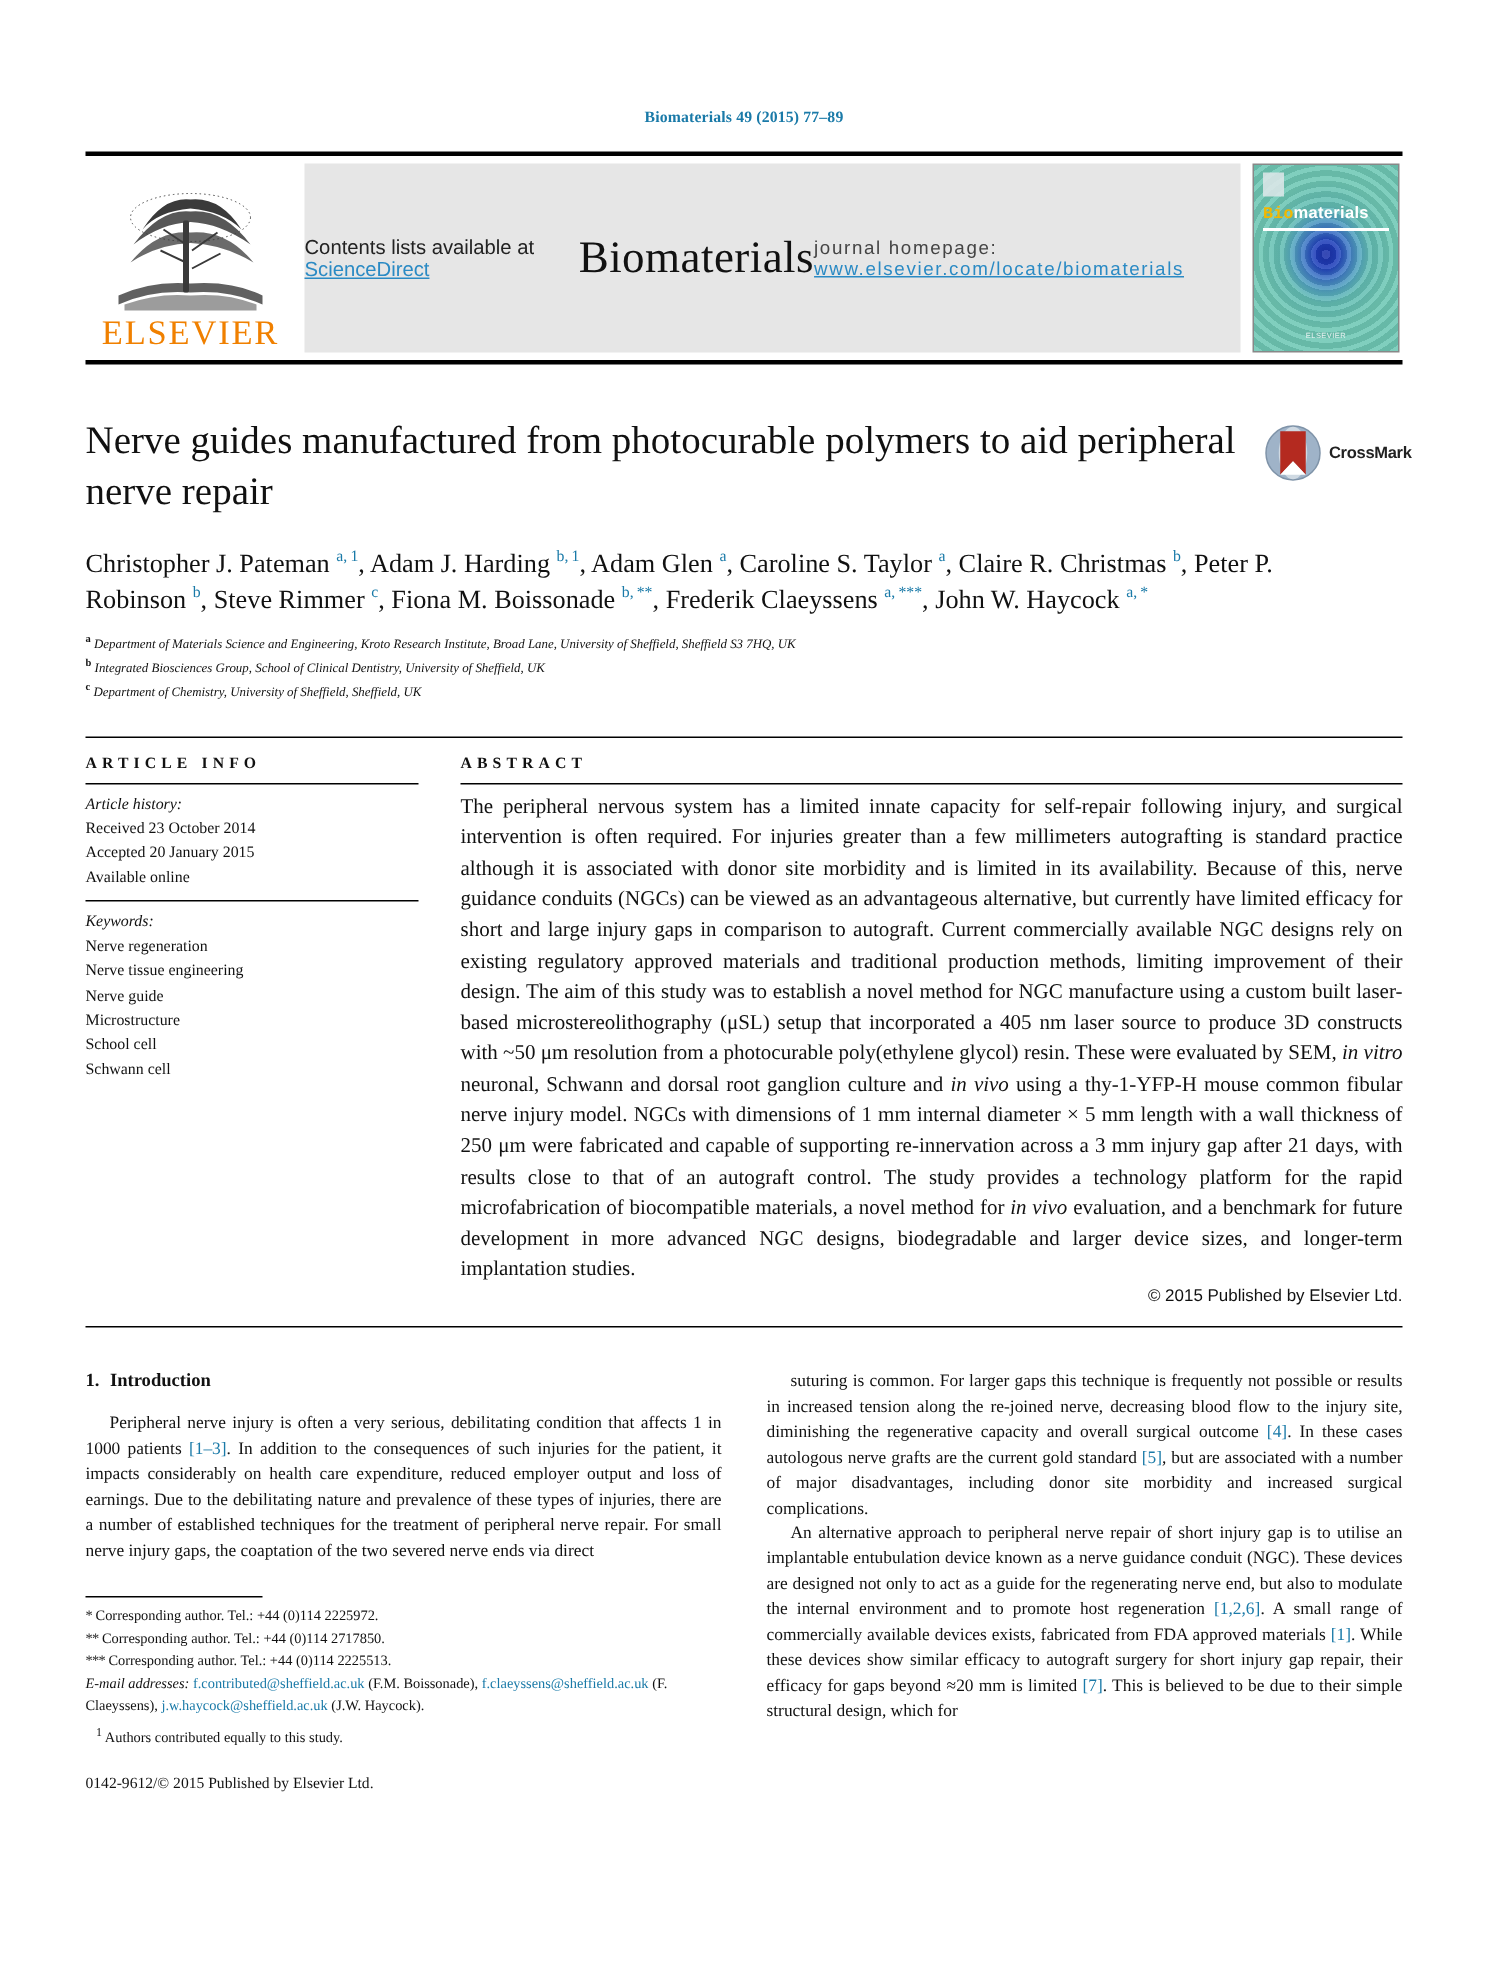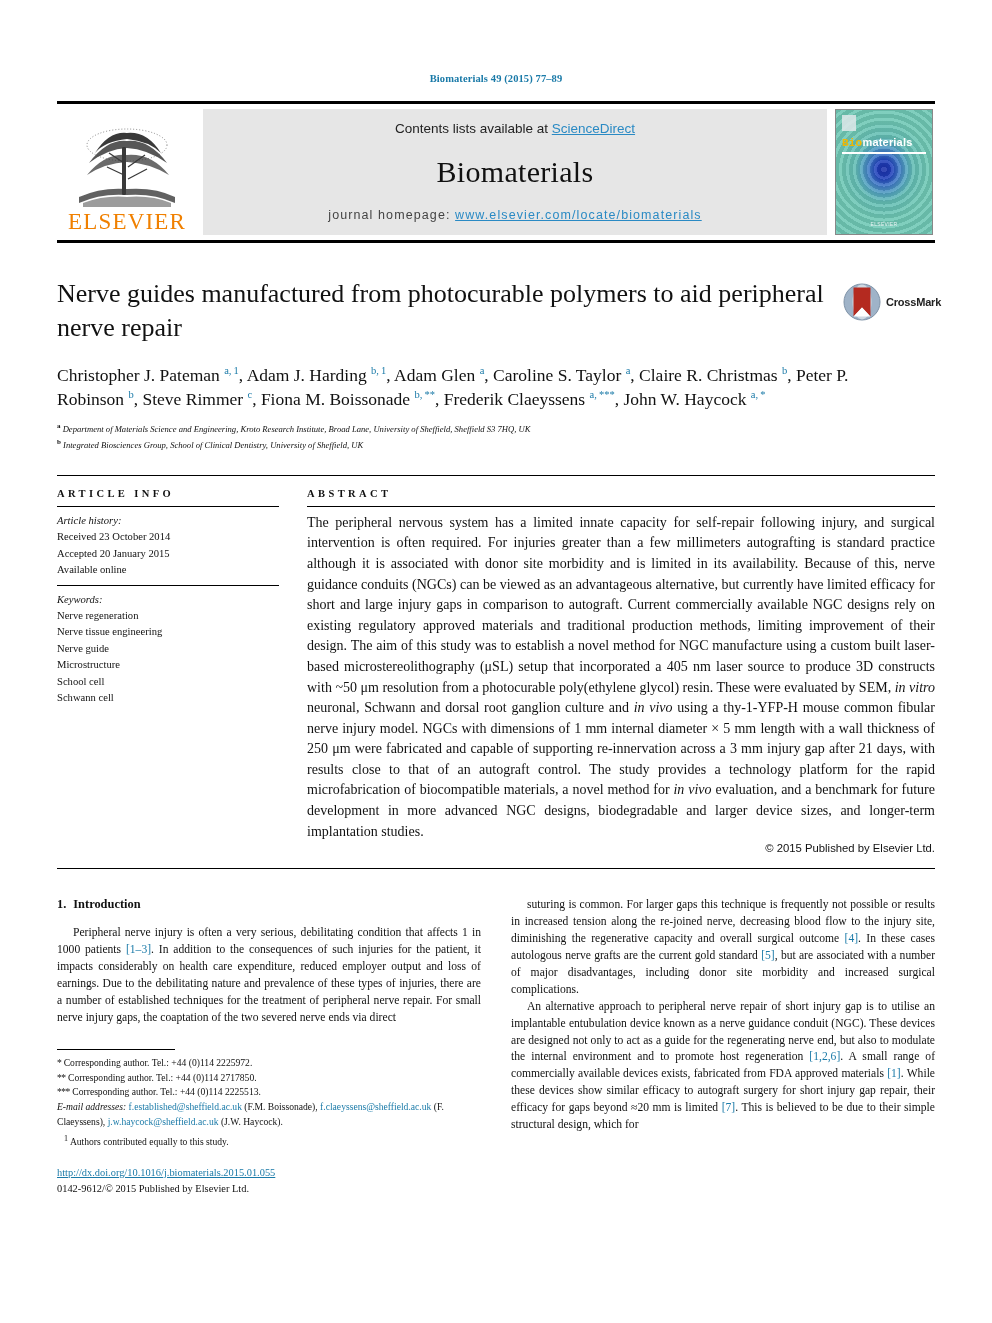--- a/index.html
+++ b/index.html
@@ -60,21 +60,21 @@
     font-size: 23px;
     letter-spacing: 1.2px;
     color: #f08000;
     line-height: 1;
     margin-top: 1px;
   }
   .center-block {
     flex: 1 1 auto;
     background: #e6e6e6;
     display: flex;
-    flex-direction: column;
+    flex-direction: row;
     justify-content: space-between;
     align-items: center;
     padding: 12px 0 13px 0;
     margin: 0 6px;
   }
   .contents-line {
     font-family: "Liberation Sans", sans-serif;
     font-size: 13.5px;
     color: #222;
   }
@@ -360,20 +360,21 @@
       </svg>
       <span class="crossmark-text">CrossMark</span>
     </div>
   </div>
 
   <div class="authors">Christopher J. Pateman <sup>a, 1</sup>, Adam J. Harding <sup>b, 1</sup>, Adam Glen <sup>a</sup>, Caroline S. Taylor <sup>a</sup>, Claire R. Christmas <sup>b</sup>, Peter P. Robinson <sup>b</sup>, Steve Rimmer <sup>c</sup>, Fiona M. Boissonade <sup>b, **</sup>, Frederik Claeyssens <sup>a, ***</sup>, John W. Haycock <sup>a, *</sup></div>
 
   <div class="affiliations">
     <div><sup>a</sup> <span>Department of Materials Science and Engineering, Kroto Research Institute, Broad Lane, University of Sheffield, Sheffield S3 7HQ, UK</span></div>
     <div><sup>b</sup> <span>Integrated Biosciences Group, School of Clinical Dentistry, University of Sheffield, UK</span></div>
+    <div><sup>c</sup> <span>Department of Chemistry, University of Sheffield, Sheffield, UK</span></div>
   </div>
 
   <div class="band">
     <div class="col-info">
       <div class="sec-head">ARTICLE INFO</div>
       <hr class="hr-thin">
       <div class="info-block">
         <div class="lbl">Article history:</div>
         <div>Received 23 October 2014</div>
         <div>Accepted 20 January 2015</div>
@@ -417,30 +418,29 @@
         </div>
         <div class="fn-line">
           <span class="mark">**</span>
           <span>Corresponding author. Tel.: +44 (0)114 2717850.</span>
         </div>
         <div class="fn-line">
           <span class="mark">***</span>
           <span>Corresponding author. Tel.: +44 (0)114 2225513.</span>
         </div>
         <div class="fn-email">
-          <span class="lbl">E-mail addresses:</span><span> <a class="mail" href="#">f.established@sheffield.ac.uk</a> (F.M. Boissonade), <a class="mail" href="#">f.claeyssens@sheffield.ac.uk</a> (F. Claeyssens), <a class="mail" href="#">j.w.haycock@sheffield.ac.uk</a> (J.W. Haycock).</span>
+          <span class="lbl">E-mail addresses:</span><span> <a class="mail" href="#">f.contributed@sheffield.ac.uk</a> (F.M. Boissonade), <a class="mail" href="#">f.claeyssens@sheffield.ac.uk</a> (F. Claeyssens), <a class="mail" href="#">j.w.haycock@sheffield.ac.uk</a> (J.W. Haycock).</span>
         </div>
         <div class="fn-contrib">
           <sup>1</sup>
           <span>Authors contributed equally to this study.</span>
         </div>
       </div>
 
       <div class="doi-block">
-        <div><a class="doi" href="#">http://dx.doi.org/10.1016/j.biomaterials.2015.01.055</a></div>
         <div class="issn">0142-9612/© 2015 Published by Elsevier Ltd.</div>
       </div>
     </div>
 
     <div class="bcol">
       <p class="ptext">suturing is common. For larger gaps this technique is frequently not possible or results in increased tension along the re-joined nerve, decreasing blood flow to the injury site, diminishing the regenerative capacity and overall surgical outcome <span class="ref">[4]</span>. In these cases autologous nerve grafts are the current gold standard <span class="ref">[5]</span>, but are associated with a number of major disadvantages, including donor site morbidity and increased surgical complications.</p>
       <p class="ptext">An alternative approach to peripheral nerve repair of short injury gap is to utilise an implantable entubulation device known as a nerve guidance conduit (NGC). These devices are designed not only to act as a guide for the regenerating nerve end, but also to modulate the internal environment and to promote host regeneration <span class="ref">[1,2,6]</span>. A small range of commercially available devices exists, fabricated from FDA approved materials <span class="ref">[1]</span>. While these devices show similar efficacy to autograft surgery for short injury gap repair, their efficacy for gaps beyond ≈20 mm is limited <span class="ref">[7]</span>. This is believed to be due to their simple structural design, which for</p>
     </div>
 
   </div>

